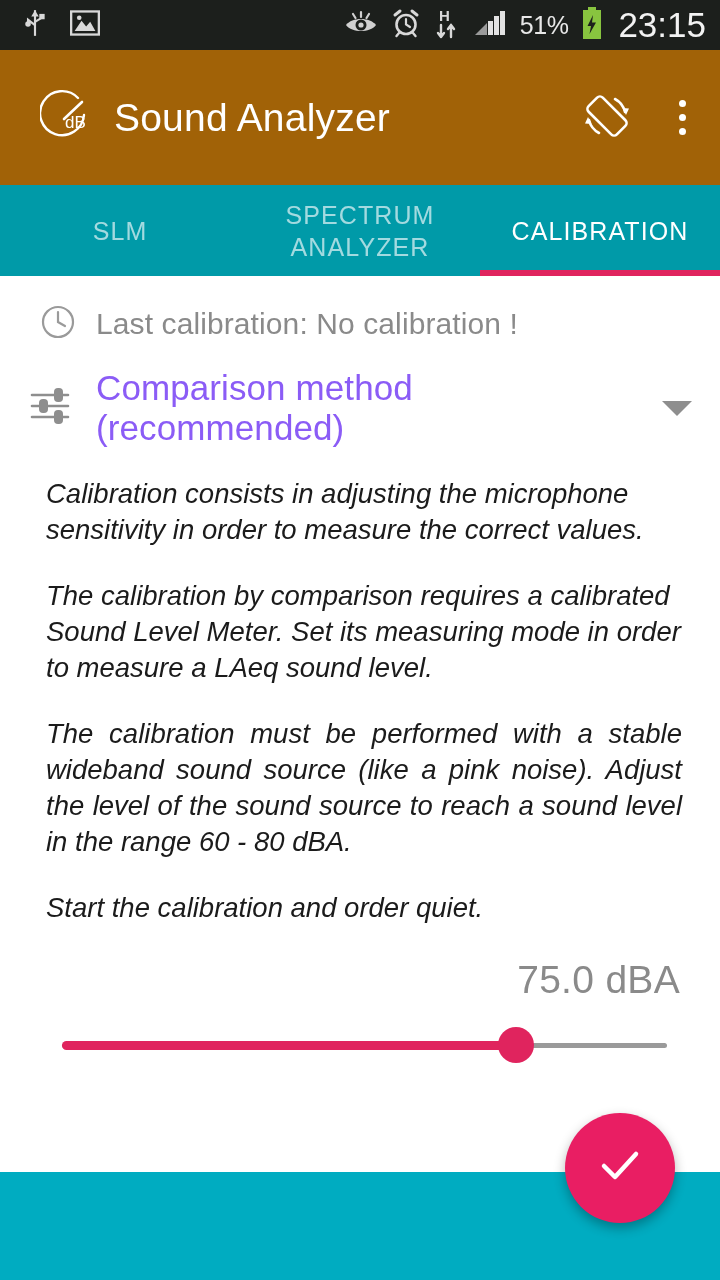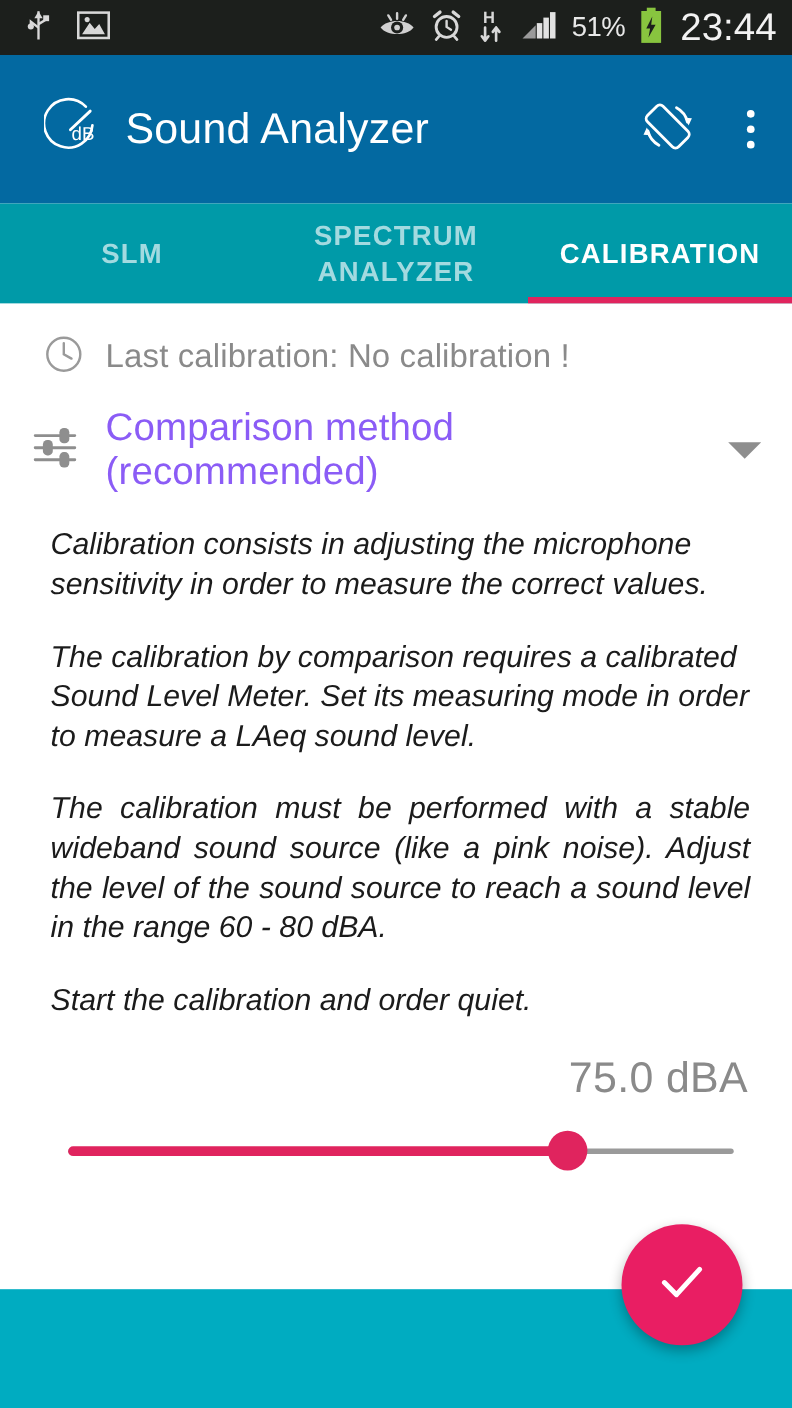--- a/index.html
+++ b/index.html
@@ -25,34 +25,34 @@
     font-family: "Liberation Sans", sans-serif;
   }
   .sb-clock {
     color: #f2f2f2; font-size: 35px; letter-spacing: 0px; margin-left: 2px;
     font-family: "Liberation Sans", sans-serif;
   }
 
   
   .appbar {
     position: absolute; top: 50px; left: 0; width: 720px; height: 135px;
-    background: #0369a1; display: flex; align-items: center; padding: 0 24px 0 40px;
+    background: #a16207; display: flex; align-items: center; padding: 0 24px 0 40px;
   }
   .brand { display: flex; align-items: center; gap: 20px; }
   .app-title {
     color: #ffffff; font-size: 39px; font-weight: 400; letter-spacing: 0.2px;
   }
   .appbar-actions { margin-left: auto; display: flex; align-items: center; gap: 34px; }
   .overflow-dots { display: flex; flex-direction: column; gap: 7px; padding: 6px 10px; }
   .overflow-dots i { display: block; width: 7px; height: 7px; border-radius: 50%; background: #ffffff; }
 
   
   .tabbar {
     position: absolute; top: 185px; left: 0; width: 720px; height: 91px;
-    background: #009aa8; display: flex; align-items: center; font-weight: bold;
+    background: #009aa8; display: flex; align-items: center;
   }
   .tab {
     flex: 1 1 0; height: 91px; display: flex; align-items: center; justify-content: center;
     text-align: center; color: rgba(255,255,255,0.64);
     font-size: 25px; letter-spacing: 1.1px; line-height: 1.28; padding: 0 6px;
   }
   .tab.active { color: #ffffff; }
   .tab-indicator {
     position: absolute; left: 480px; top: 270px; width: 240px; height: 6px;
     background: #e0245e;
@@ -185,21 +185,21 @@
         </svg>
       </span>
       <span class="sb-pct">51%</span>
       <span class="sb-icon">
         <svg width="22" height="34" viewBox="0 0 22 34">
           <rect x="7" y="1" width="8" height="3" fill="#88c43f"></rect>
           <rect x="2" y="4" width="18" height="29" fill="#88c43f"></rect>
           <path d="M12 9 L6.5 20 L10 20 L8.5 28 L15 16.5 L11 16.5 Z" fill="#1c1f1c"></path>
         </svg>
       </span>
-      <span class="sb-clock">23:44</span>
+      <span class="sb-clock">23:15</span>
     </div>
   </div>
 
   <div class="appbar">
     <div class="brand">
       <span>
         <svg width="54" height="54" viewBox="0 0 54 54">
           <path d="M38 9 A22 22 0 1 0 44 26" fill="none" stroke="#ffffff" stroke-width="2.4" stroke-linecap="round"></path>
           <path d="M24 30 L42 13" stroke="#ffffff" stroke-width="2.6" stroke-linecap="round"></path>
           <text x="25" y="39" font-family="Liberation Sans, sans-serif" font-size="17" fill="#ffffff">dB</text>

